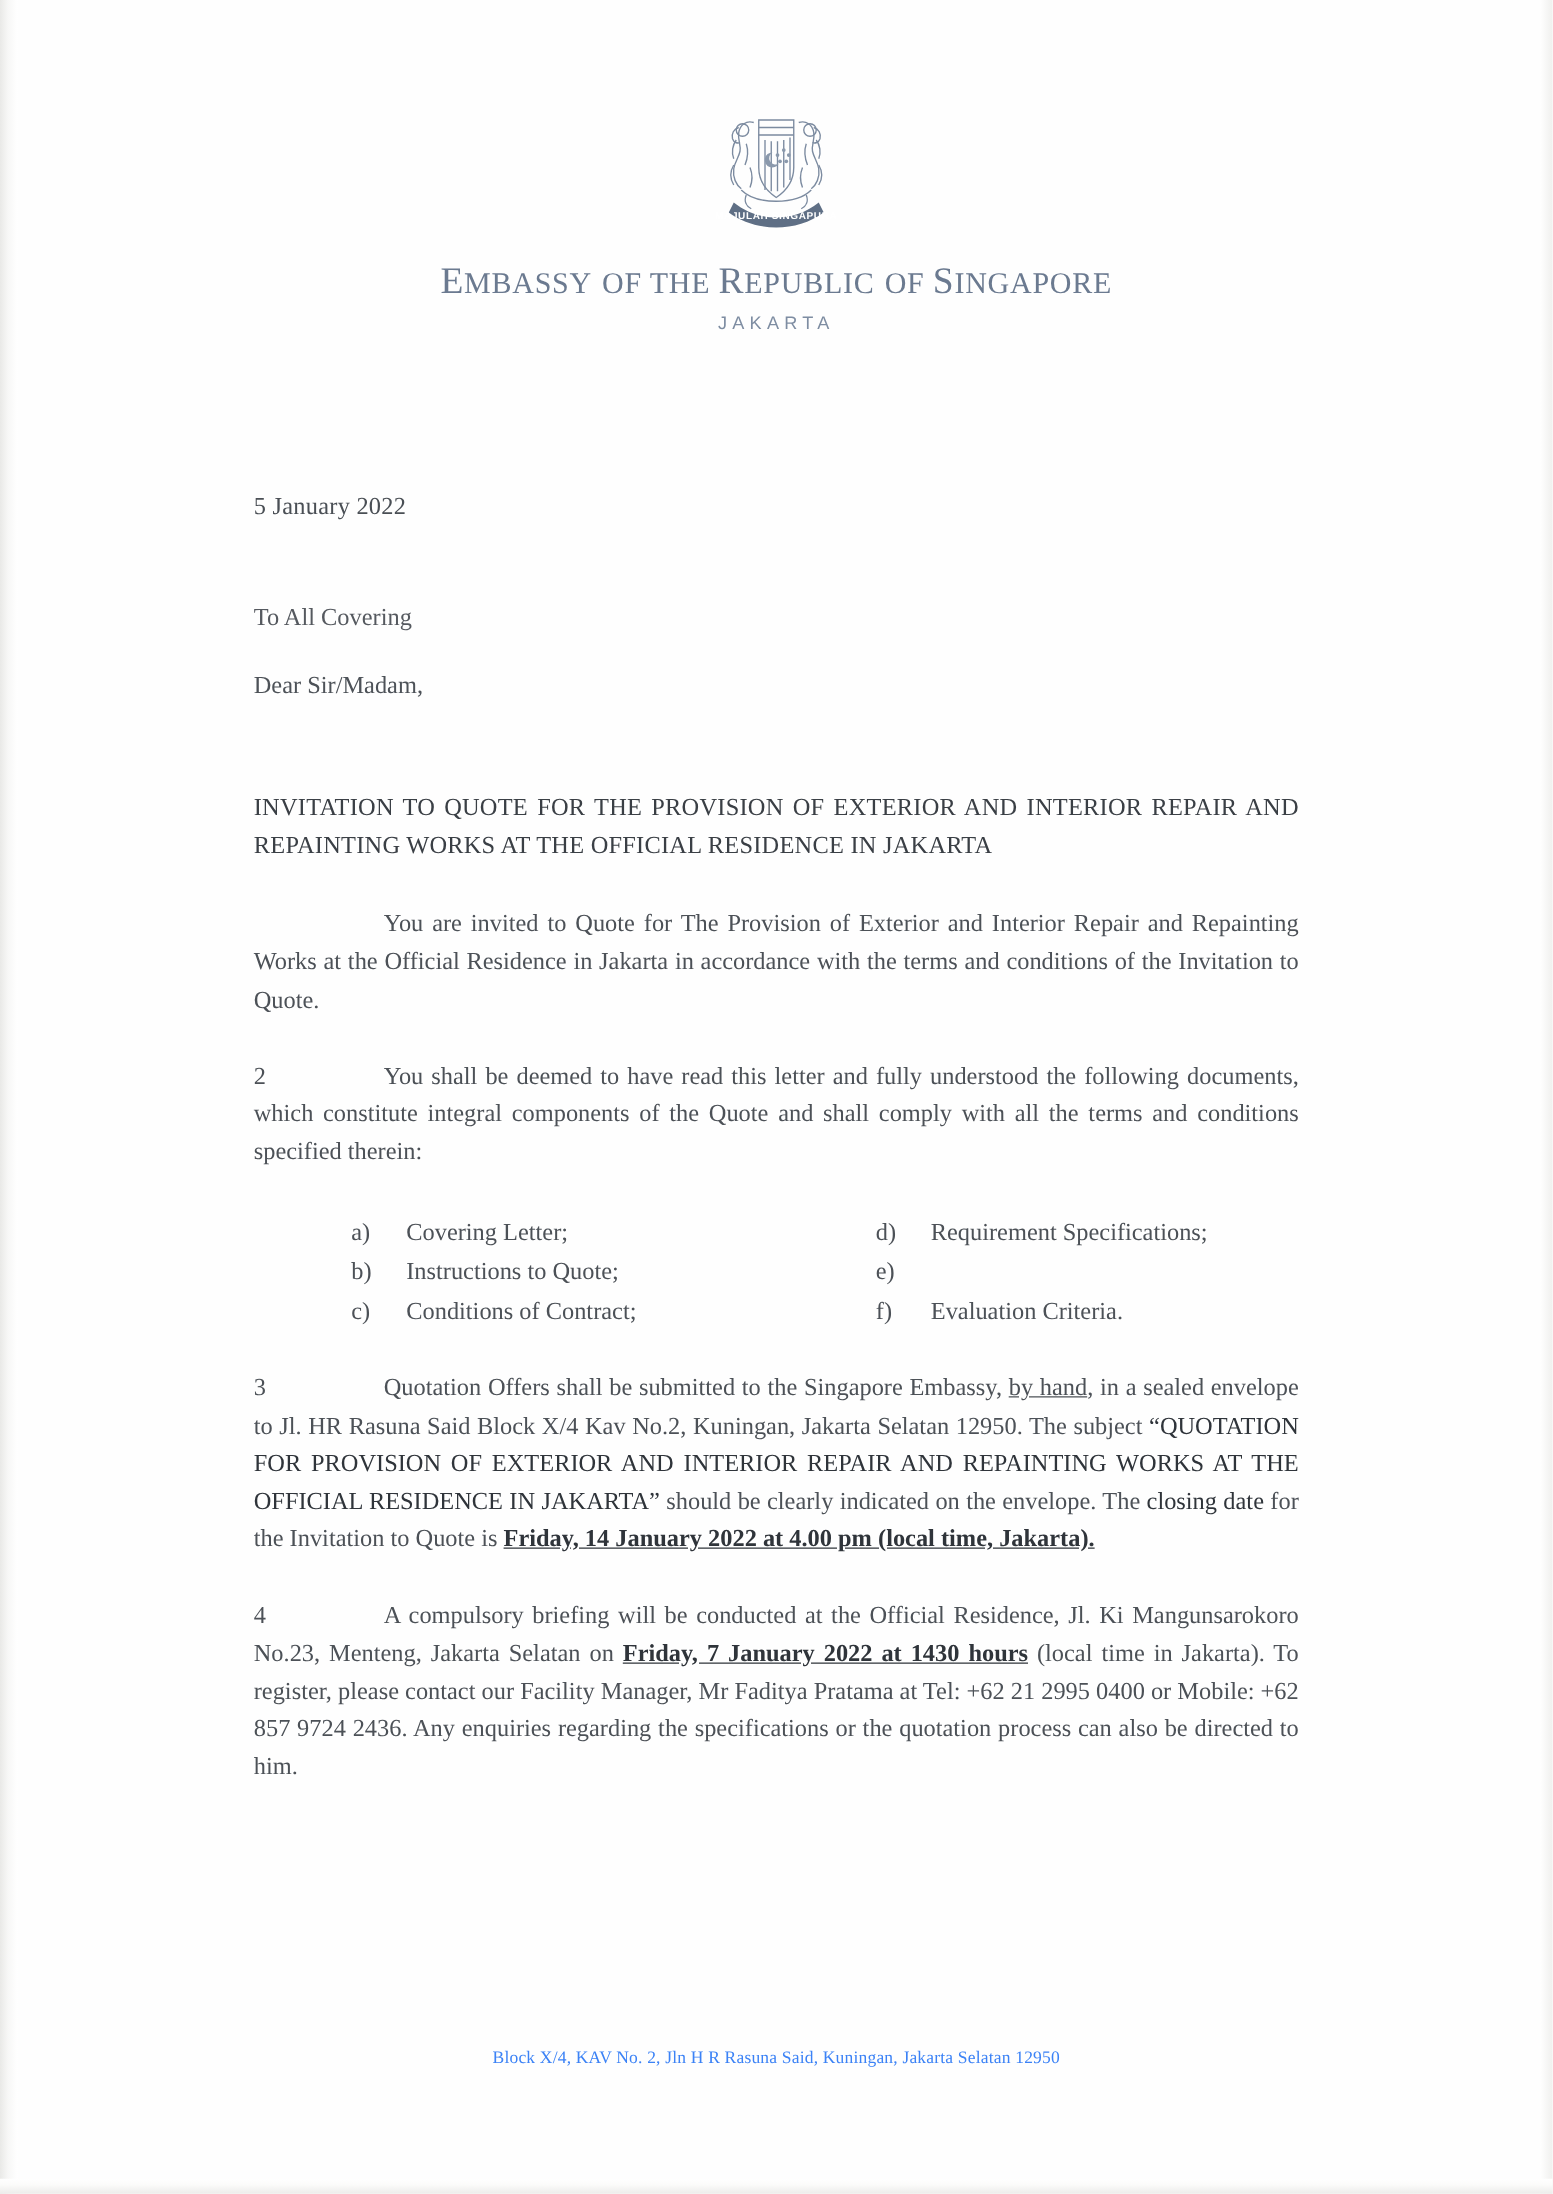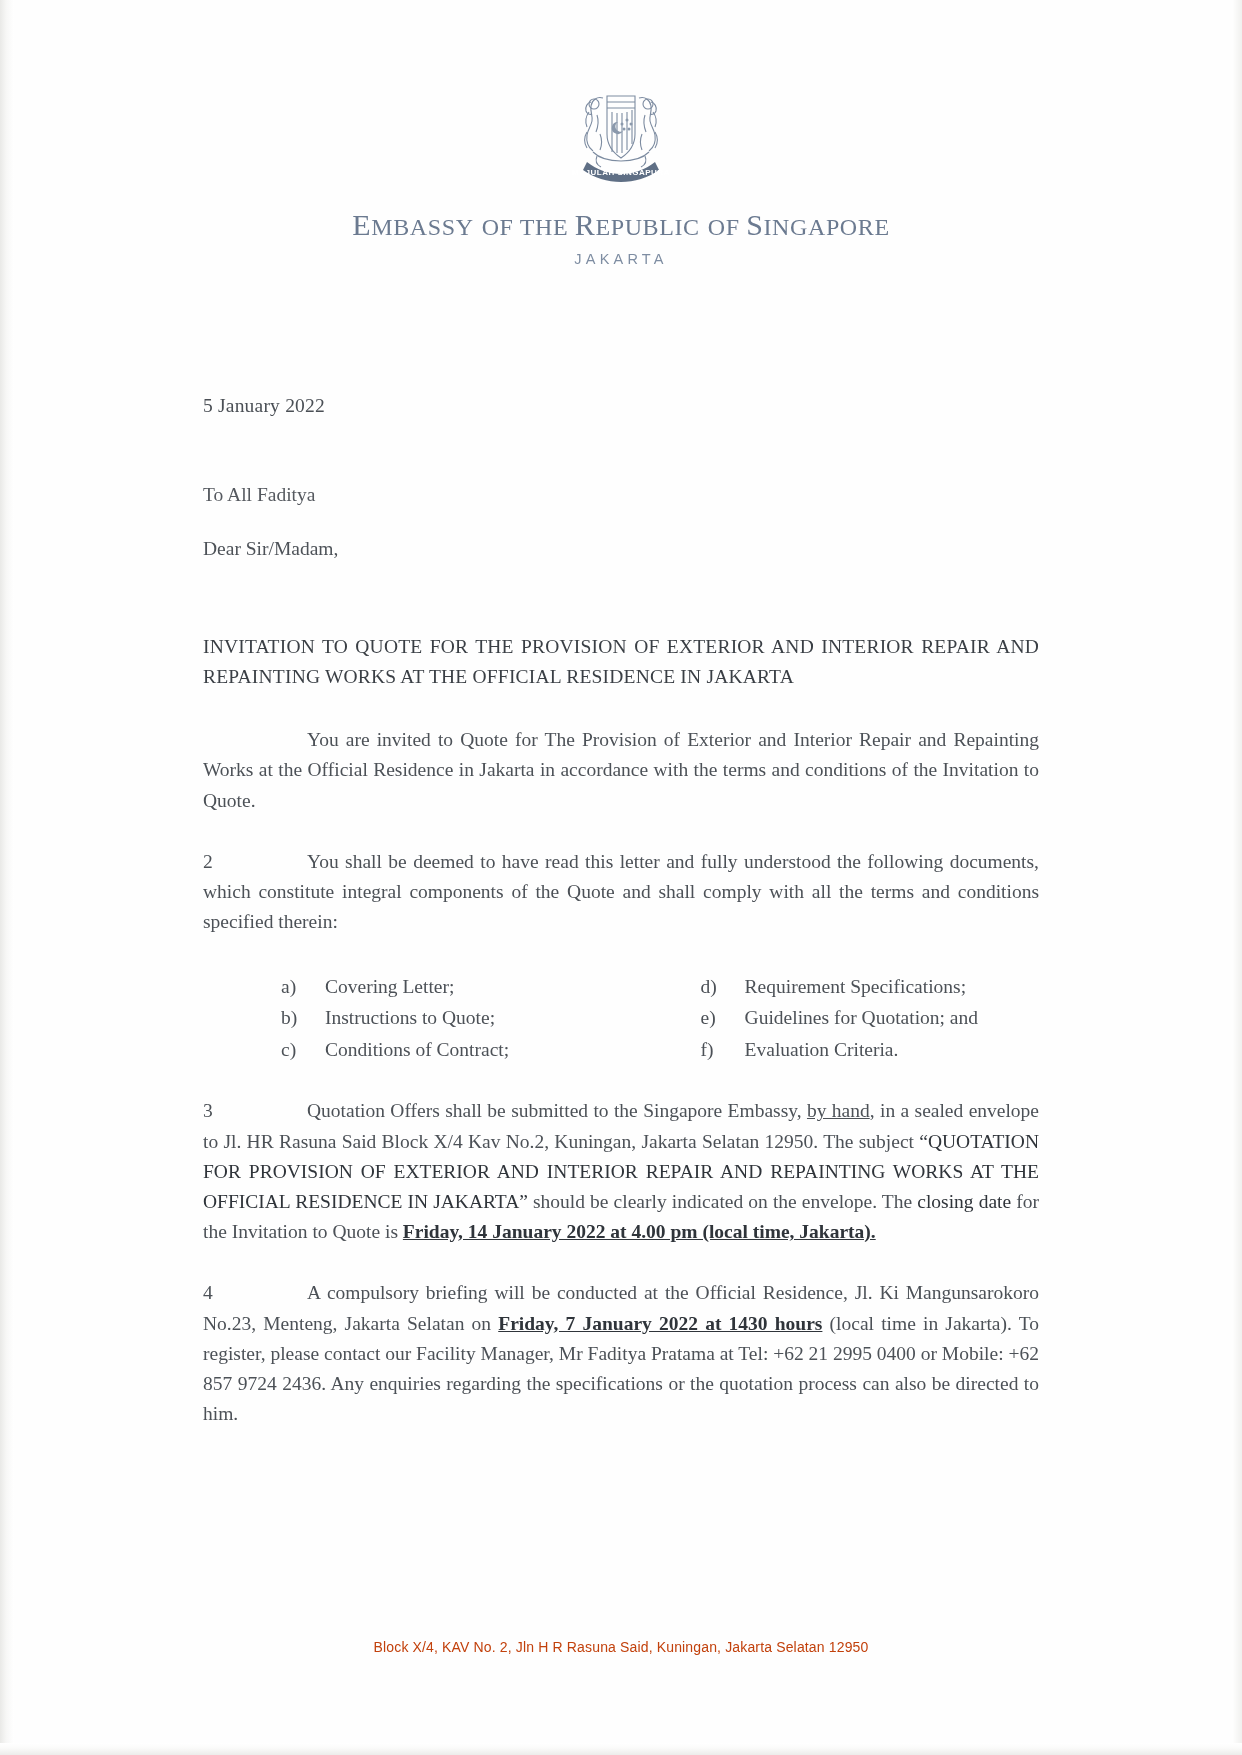--- a/index.html
+++ b/index.html
@@ -155,24 +155,24 @@
   }
   .doc-item .txt { flex: 1 1 auto; }
 
   
   .footer {
     position: absolute;
     left: 0;
     right: 0;
     bottom: 96px;
     text-align: center;
-    font-family: Liberation Sans, sans-serif;
+    font-family: Liberation Serif, serif;
     font-size: 14px;
     line-height: 1.62;
-    color: #c2410c;
+    color: #3b82f6;
     letter-spacing: 0.15px;
   }
 </style>
 </head>
 <body>
 
 <div class="page">
 
   <div class="scan-edge-left"></div>
   <div class="scan-edge-right"></div>
@@ -223,21 +223,21 @@
       <span class="sc"> OF </span>
       <span class="cap">S</span><span class="sc">INGAPORE</span>
     </div>
     <div class="org-city">JAKARTA</div>
   </div>
 
   <div class="content">
 
     <div class="line-date">5 January 2022</div>
 
-    <div class="line-to">To All Faditya</div>
+    <div class="line-to">To All Covering</div>
 
     <div class="line-salutation">Dear Sir/Madam,</div>
 
     <div class="subject-heading">INVITATION TO QUOTE FOR THE PROVISION OF EXTERIOR AND INTERIOR REPAIR AND REPAINTING WORKS AT THE OFFICIAL RESIDENCE IN JAKARTA</div>
 
     <p class="body-para first"><span class="indent-lead"></span><span>You are invited to Quote for The Provision of Exterior and Interior Repair and Repainting Works at the Official Residence in Jakarta in accordance with the terms and conditions of the Invitation to Quote.</span></p>
 
     <p class="body-para"><span class="pnum">2</span><span>You shall be deemed to have read this letter and fully understood the following documents, which constitute integral components of the Quote and shall comply with all the terms and conditions specified therein:</span></p>
 
     <div class="doc-list">
@@ -255,21 +255,20 @@
           <span class="txt">Conditions of Contract;</span>
         </div>
       </div>
       <div class="doc-col right">
         <div class="doc-item">
           <span class="marker">d)</span>
           <span class="txt">Requirement Specifications;</span>
         </div>
         <div class="doc-item">
           <span class="marker">e)</span>
-          <span class="txt">Guidelines for Quotation; and</span>
         </div>
         <div class="doc-item">
           <span class="marker">f)</span>
           <span class="txt">Evaluation Criteria.</span>
         </div>
       </div>
     </div>
 
     <p class="body-para"><span class="pnum">3</span><span>Quotation Offers shall be submitted to the Singapore Embassy, </span><u>by hand</u><span>, in a sealed envelope to Jl. HR Rasuna Said Block X/4 Kav No.2, Kuningan, Jakarta Selatan 12950.    The subject </span><b>“QUOTATION FOR PROVISION OF EXTERIOR AND INTERIOR REPAIR AND REPAINTING WORKS AT THE OFFICIAL RESIDENCE IN JAKARTA”</b><span> should be clearly indicated on the envelope. The </span><b>closing date</b><span> for the Invitation to Quote is </span><span class="bu">Friday, 14 January 2022 at 4.00 pm (local time, Jakarta).</span></p>
 

